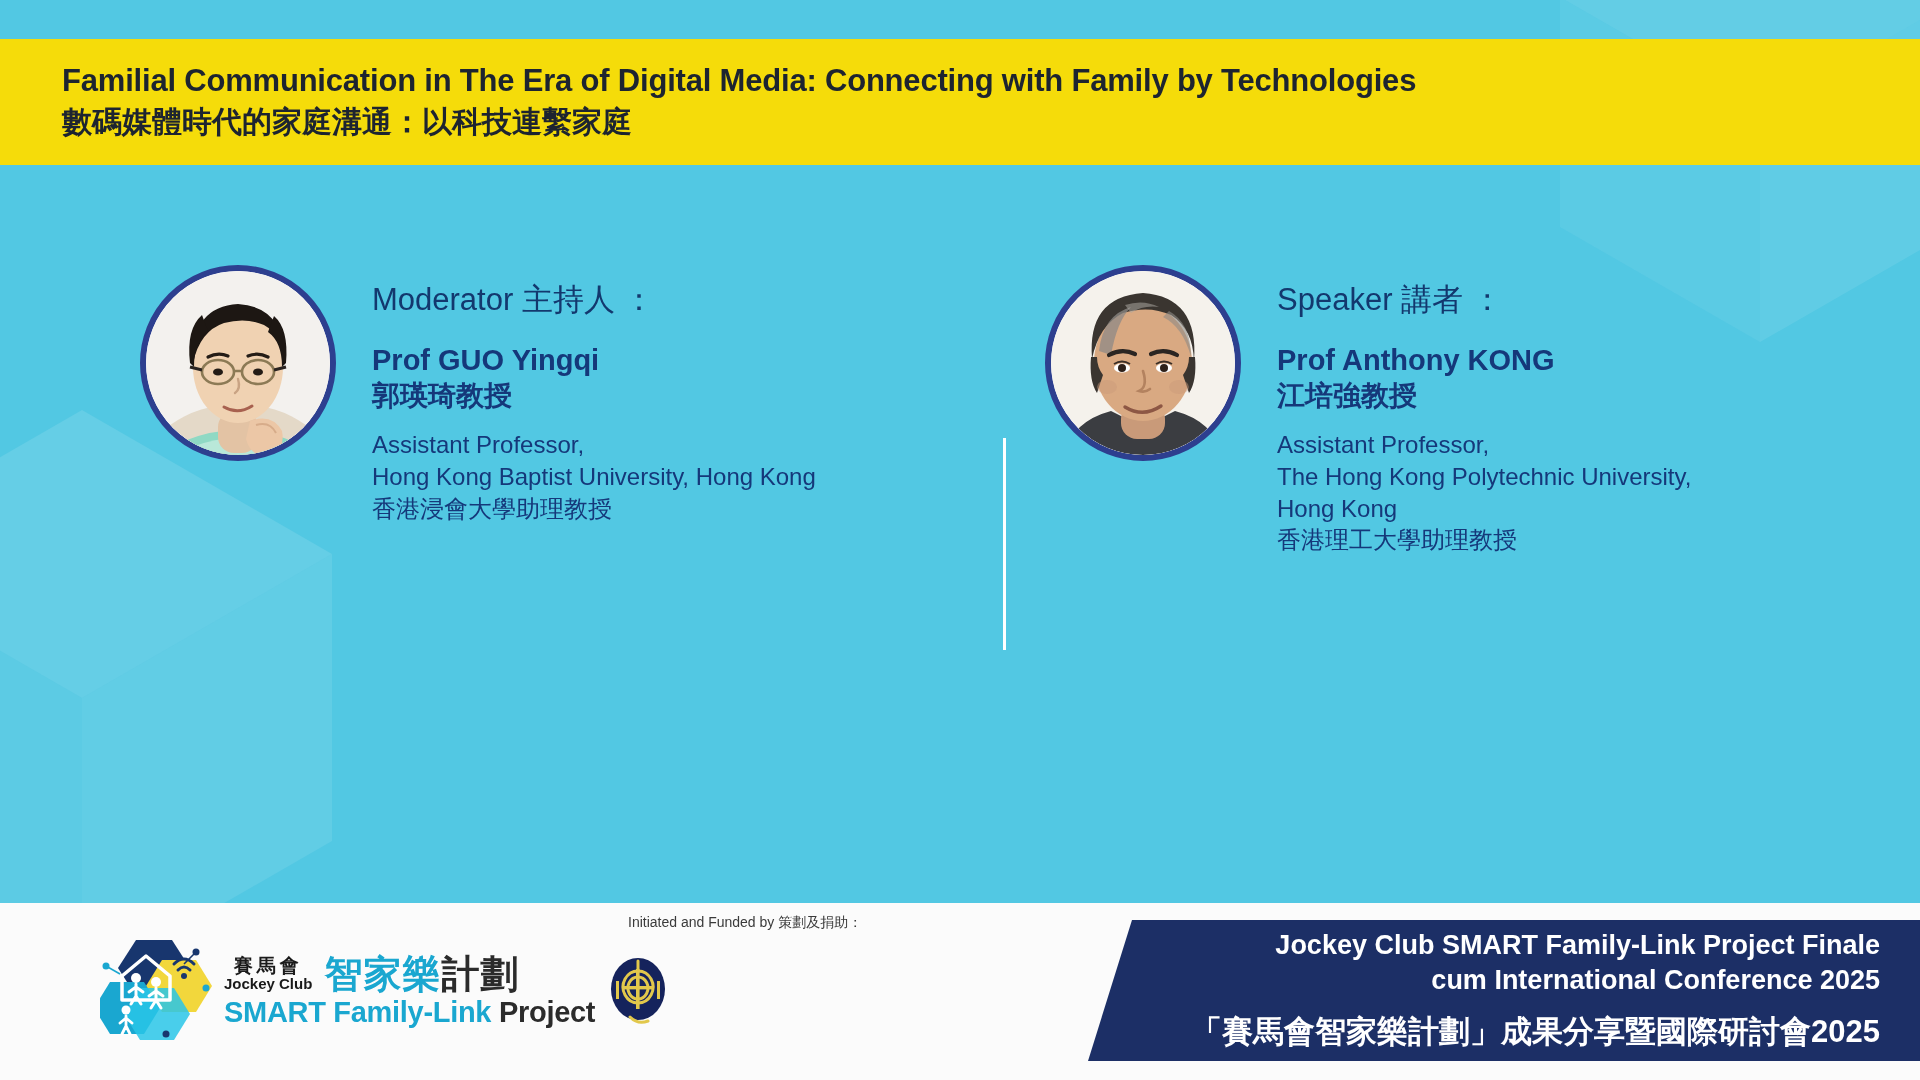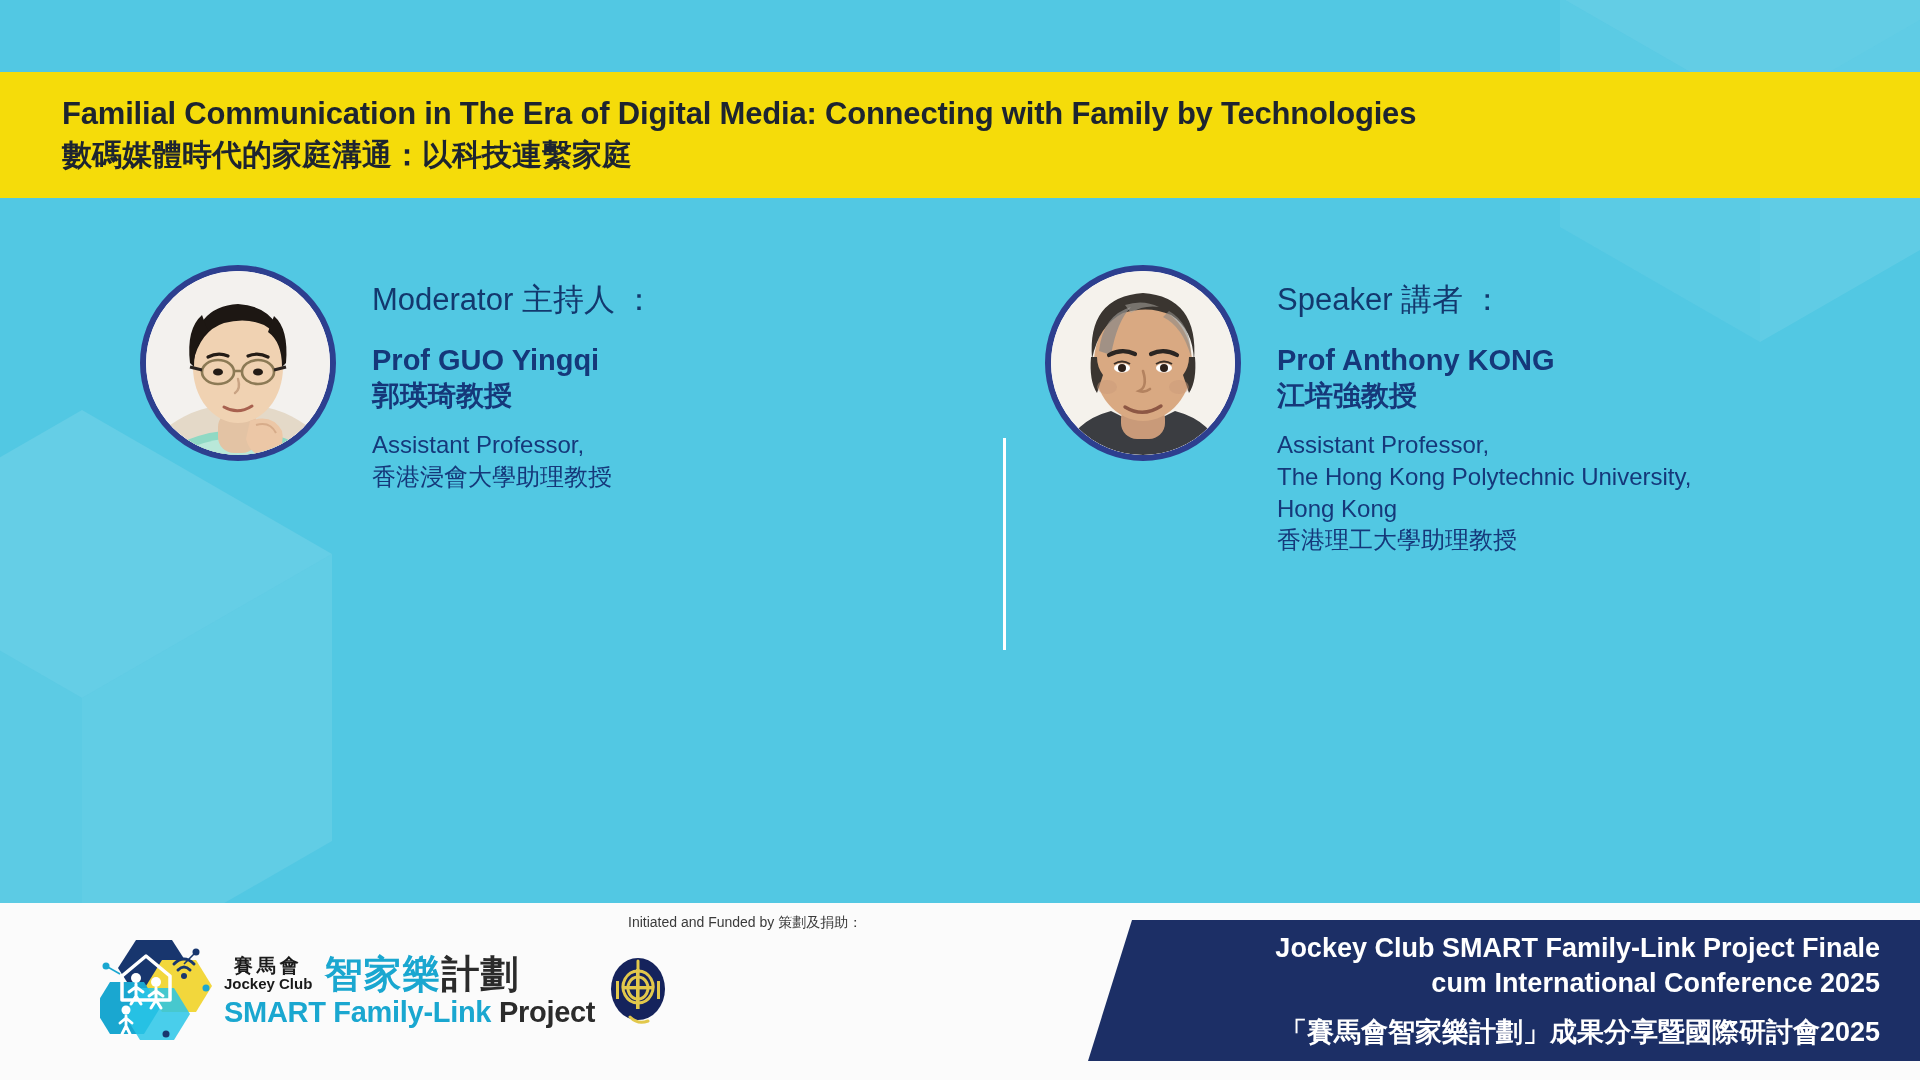--- a/index.html
+++ b/index.html
@@ -26,21 +26,20 @@
 
   
   .title-band {
     position:absolute;
     left:0; top:39px;
     width:1920px; height:126px;
     background:#f5dc0a;
     display:flex; flex-direction:column;
     justify-content:center;
     padding-left:62px;
-    margin-top:33px;
   }
   .title-en {
     font-size:31px; font-weight:bold;
     color:#1d2430; letter-spacing:-0.2px;
     line-height:1.15;
     white-space:nowrap;
   }
   .title-zh {
     font-size:30px; font-weight:bold;
     color:#1d2430; line-height:1.3;
@@ -147,21 +146,21 @@
     align-items:flex-end; justify-content:center;
     padding-right:40px;
   }
   .conf-line {
     color:#ffffff; font-weight:bold;
     line-height:1.3;
     white-space:nowrap;
     text-align:right;
   }
   .conf-en { font-size:27px; }
-  .conf-zh { font-size:27px; margin-top:14px; }
+  .conf-zh { font-size:31px; margin-top:14px; }
 
   
   .smart-wrap { display:flex; align-items:center; }
   .smart-words { margin-left:12px; }
   .smart-row1 { display:flex; align-items:flex-end; }
   .smart-jc {
     display:flex; flex-direction:column; align-items:center;
     margin-right:12px;
   }
   .smart-jc-zh {
@@ -260,20 +259,21 @@
             </g>
           </svg>
         </div>
       </div>
       <div class="person-info">
         <div class="role-line">Moderator 主持人 ：</div>
         <div class="name-en">Prof GUO Yingqi</div>
         <div class="name-zh">郭瑛琦教授</div>
         <div class="affil">
           <div>Assistant Professor,</div>
+          <div>Hong Kong Baptist University, Hong Kong</div>
           <div>香港浸會大學助理教授</div>
         </div>
       </div>
     </div>
 
     <div class="person person-speaker">
       <div class="avatar">
         <div class="avatar-inner">
           <svg width="184" height="184" viewBox="0 0 184 184">
             <defs>

